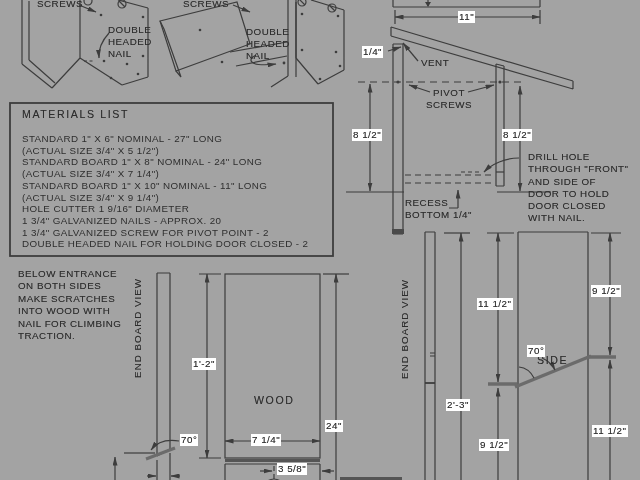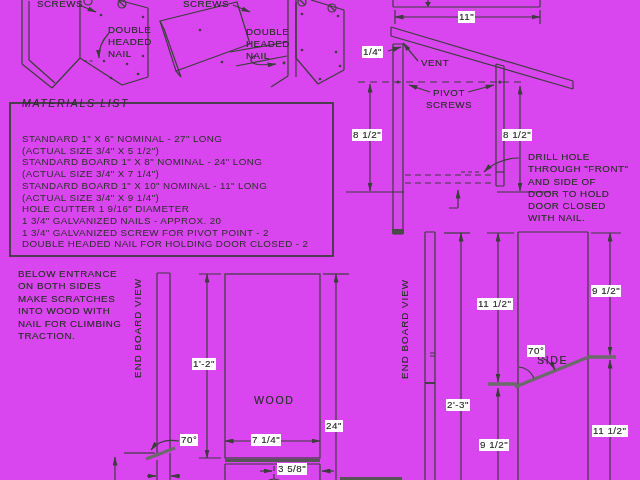--- a/index.html
+++ b/index.html
@@ -1,16 +1,16 @@
 <!DOCTYPE html>
 <html><head>
 <meta charset="utf-8">
 <style>
   html,body{margin:0;padding:0;background:#fff;}
-  #page{position:relative;width:640px;height:480px;background:#d946ef;overflow:hidden;
+  #page{position:relative;width:640px;height:480px;background:#a3a3a3;overflow:hidden;
         font-family:"Liberation Sans",sans-serif;color:#2e2e2e;}
   #linework{position:absolute;left:0;top:0;}
   .lbl,.dim{position:absolute;font-size:9.8px;line-height:11.8px;letter-spacing:.5px;
         color:#2e2e2e;white-space:pre-line;text-shadow:0 0 .5px rgba(60,60,60,.55);}
   .dim{background:#fff;padding:0 1px;white-space:nowrap;line-height:12px;}
   .vert{transform:rotate(-90deg);transform-origin:center;width:96px;text-align:center;
         white-space:nowrap;letter-spacing:1px;}
   .title{font-size:10.6px;letter-spacing:1.6px;}
   .mat-item{font-size:9.8px;line-height:11.7px;letter-spacing:.4px;white-space:nowrap;}
   .panel-name{font-size:10.6px;letter-spacing:1.6px;margin-top:40px;}
@@ -172,21 +172,21 @@
 
 <div class="lbl" style="left:37px;top:-2px;">SCREWS</div>
 <div class="lbl" style="left:108px;top:24px;">DOUBLE
 HEADED
 NAIL</div>
 <div class="lbl" style="left:183px;top:-2px;">SCREWS</div>
 <div class="lbl" style="left:246px;top:26px;">DOUBLE
 HEADED
 NAIL</div>
 
-<div class="lbl title" style="left:22px;top:98px;font-style:italic;">MATERIALS LIST</div>
+<div class="lbl title" style="left:22px;top:109px;">MATERIALS LIST</div>
 <div style="position:absolute;left:22px;top:133px;">
   <div class="mat-item">STANDARD 1" X 6" NOMINAL - 27" LONG</div>
   <div class="mat-item">(ACTUAL SIZE 3/4" X 5 1/2")</div>
   <div class="mat-item">STANDARD BOARD 1" X 8" NOMINAL - 24" LONG</div>
   <div class="mat-item">(ACTUAL SIZE 3/4" X 7 1/4")</div>
   <div class="mat-item">STANDARD BOARD 1" X 10" NOMINAL - 11" LONG</div>
   <div class="mat-item">(ACTUAL SIZE 3/4" X 9 1/4")</div>
   <div class="mat-item">HOLE CUTTER 1 9/16" DIAMETER</div>
   <div class="mat-item">1 3/4" GALVANIZED NAILS - APPROX. 20</div>
   <div class="mat-item">1 3/4" GALVANIZED SCREW FOR PIVOT POINT - 2</div>
@@ -206,20 +206,22 @@
 <div class="lbl center" style="left:418px;top:87px;width:62px;">PIVOT
 SCREWS</div>
 <div class="dim" style="left:352px;top:129px;">8 1/2"</div>
 <div class="dim" style="left:502px;top:129px;">8 1/2"</div>
 <div class="lbl" style="left:528px;top:151px;line-height:12.3px;">DRILL HOLE
 THROUGH "FRONT"
 AND SIDE OF
 DOOR TO HOLD
 DOOR CLOSED
 WITH NAIL.</div>
+<div class="lbl" style="left:405px;top:197px;line-height:11.6px;">RECESS
+BOTTOM 1/4"</div>
 
 <div class="lbl vert" style="left:90px;top:324px;">END BOARD VIEW</div>
 <div class="dim" style="left:180px;top:434px;">70°</div>
 
 <div class="dim" style="left:192px;top:358px;">1'-2"</div>
 <div class="lbl panel-name" style="left:254px;top:355px;">WOOD</div>
 <div class="dim" style="left:251px;top:434px;">7 1/4"</div>
 <div class="dim" style="left:325px;top:420px;">24"</div>
 <div class="dim" style="left:277px;top:463px;">3 5/8"</div>
 

